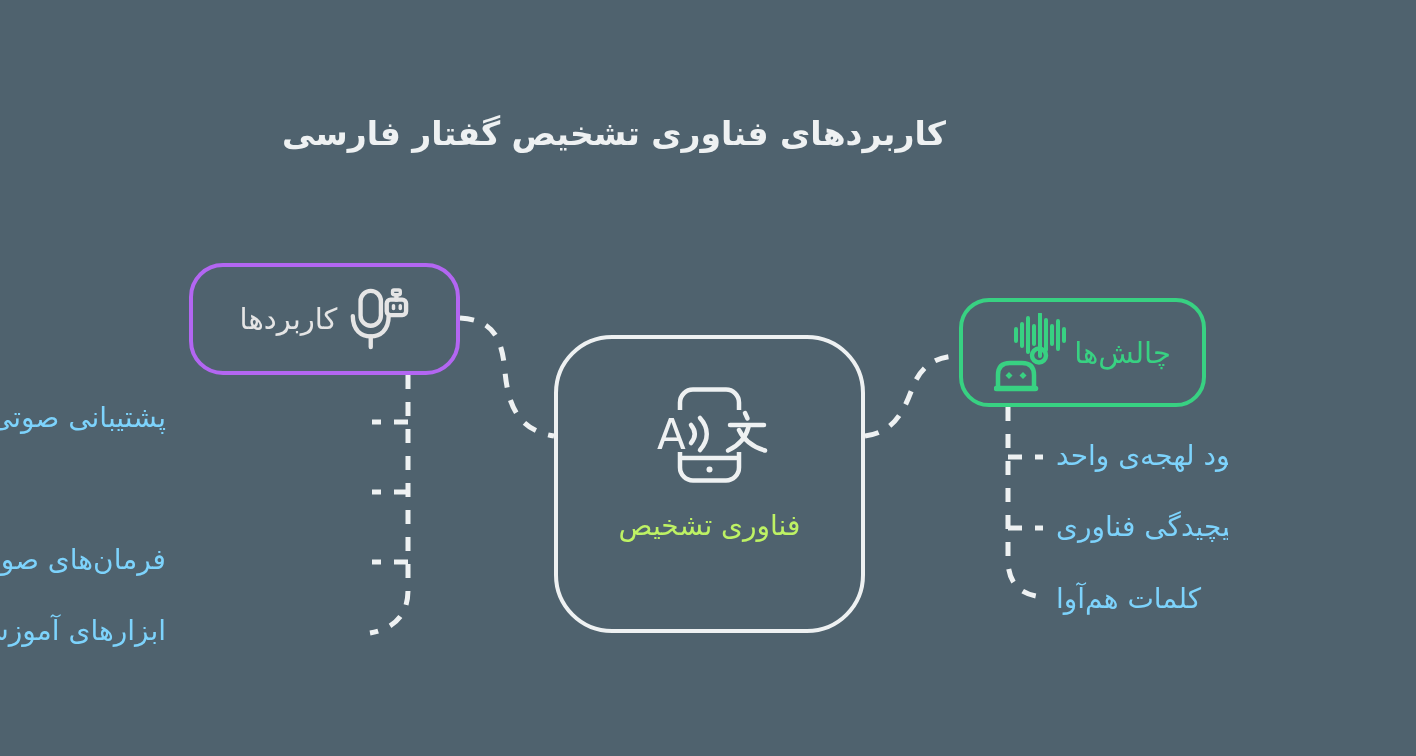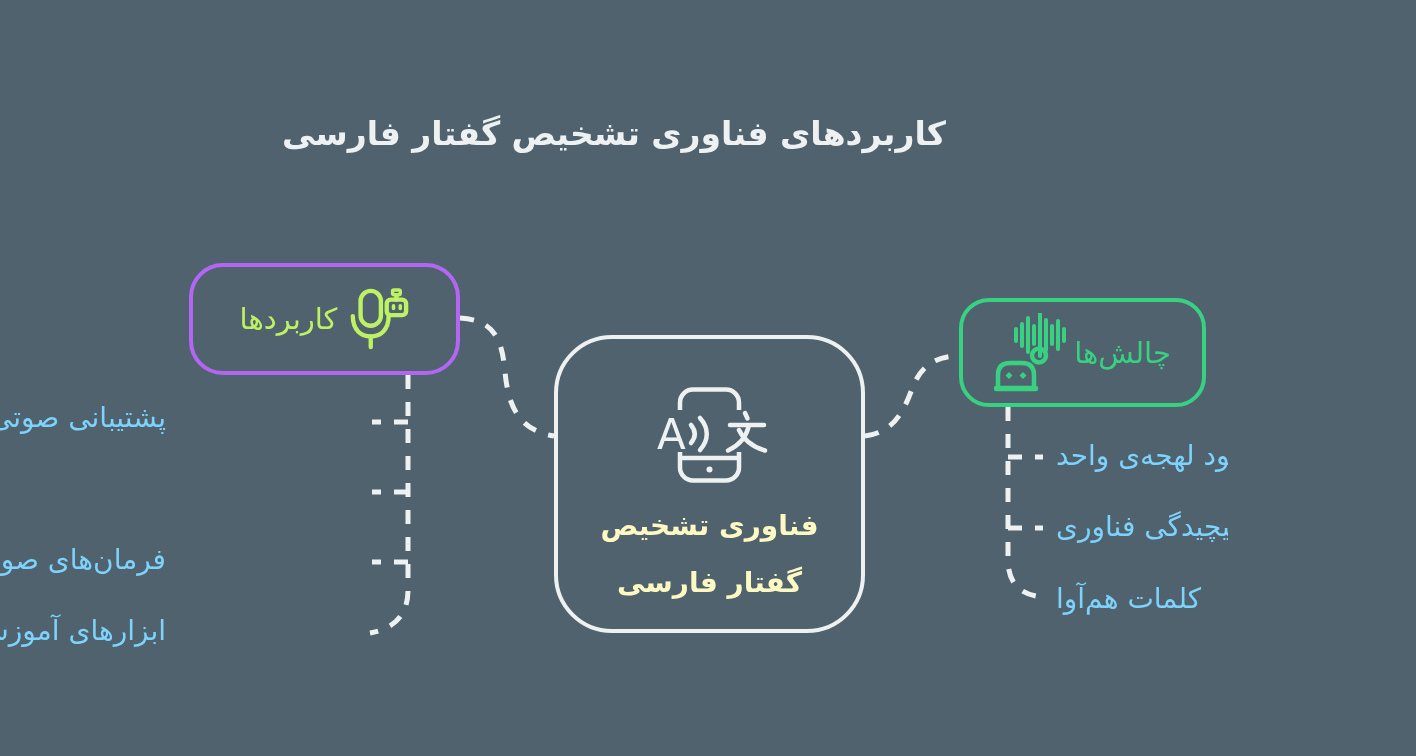--- a/index.html
+++ b/index.html
@@ -19,37 +19,37 @@
     fill:none; stroke:#eef1f2; stroke-width:5;
     stroke-dasharray:14 13; stroke-linecap:butt;
   }
   .node {
     position:absolute; box-sizing:border-box;
     display:flex; align-items:center; justify-content:center;
   }
   .node-apps {
     left:189px; top:263px; width:271px; height:112px;
     border:4.5px solid #b366f2; border-radius:34px;
-    color:#bef264; gap:10px;
+    color:#e5e5e5; gap:10px;
   }
   .node-chal {
     left:959px; top:298px; width:247px; height:109px;
     border:4.5px solid #38d182; border-radius:30px;
     color:#38d182; 
   }
   .node-center {
     left:554px; top:335px; width:311px; height:298px;
     border:4.5px solid #eef1f2; border-radius:58px;
     color:#eef1f2; flex-direction:column; justify-content:flex-start;
     padding-top:48px;
   }
   .node-label { font-size:29px; direction:rtl; white-space:nowrap; }
   .center-label {
     margin-top:14px; text-align:center; direction:rtl;
-    font-size:28px; line-height:57px; color:#fef9c3;font-weight:bold;
+    font-size:28px; line-height:57px; color:#bef264;
   }
   .item {
     position:absolute; font-size:28px; color:#7dd3fc;
     direction:rtl; white-space:nowrap; line-height:40px;
   }
   .item-l1 { top:398px; right:1062px; }
   .item-l2 { top:470px; right:1062px; }
   .item-l3 { top:540px; right:1062px; }
   .item-l4 { top:611px; right:1062px; }
   .item-r1 { top:436px; left:1056px; }
@@ -111,21 +111,20 @@
       <path d="M48 31 c9 10 9 22 0 32"></path>
       <path d="M93 26 l2.5 5.5"></path>
       <path d="M78 38 H112"></path>
       <path d="M96.5 40 C94 50 88 58 76 63.5"></path>
       <path d="M87 43 C92 53.5 101 60 113 63.5"></path>
       <path d="M30.5 71 H84.5"></path>
       <circle cx="57.5" cy="82.5" r="3" fill="#eef1f2" stroke="none"></circle>
     </svg>
     <div class="center-label">
       <div>فناوری تشخیص</div>
-      <div>گفتار فارسی</div>
     </div>
   </div>
 
   <div class="item item-l1">پشتیبانی صوتی خودکار</div>
   <div class="item item-l3">فرمان‌های صوتی</div>
   <div class="item item-l4">ابزارهای آموزشی</div>
 
   <div class="item item-r1">عدم وجود لهجه‌ی واحد</div>
   <div class="item item-r2">پیچیدگی فناوری</div>
   <div class="item item-r3">کلمات هم‌آوا</div>

